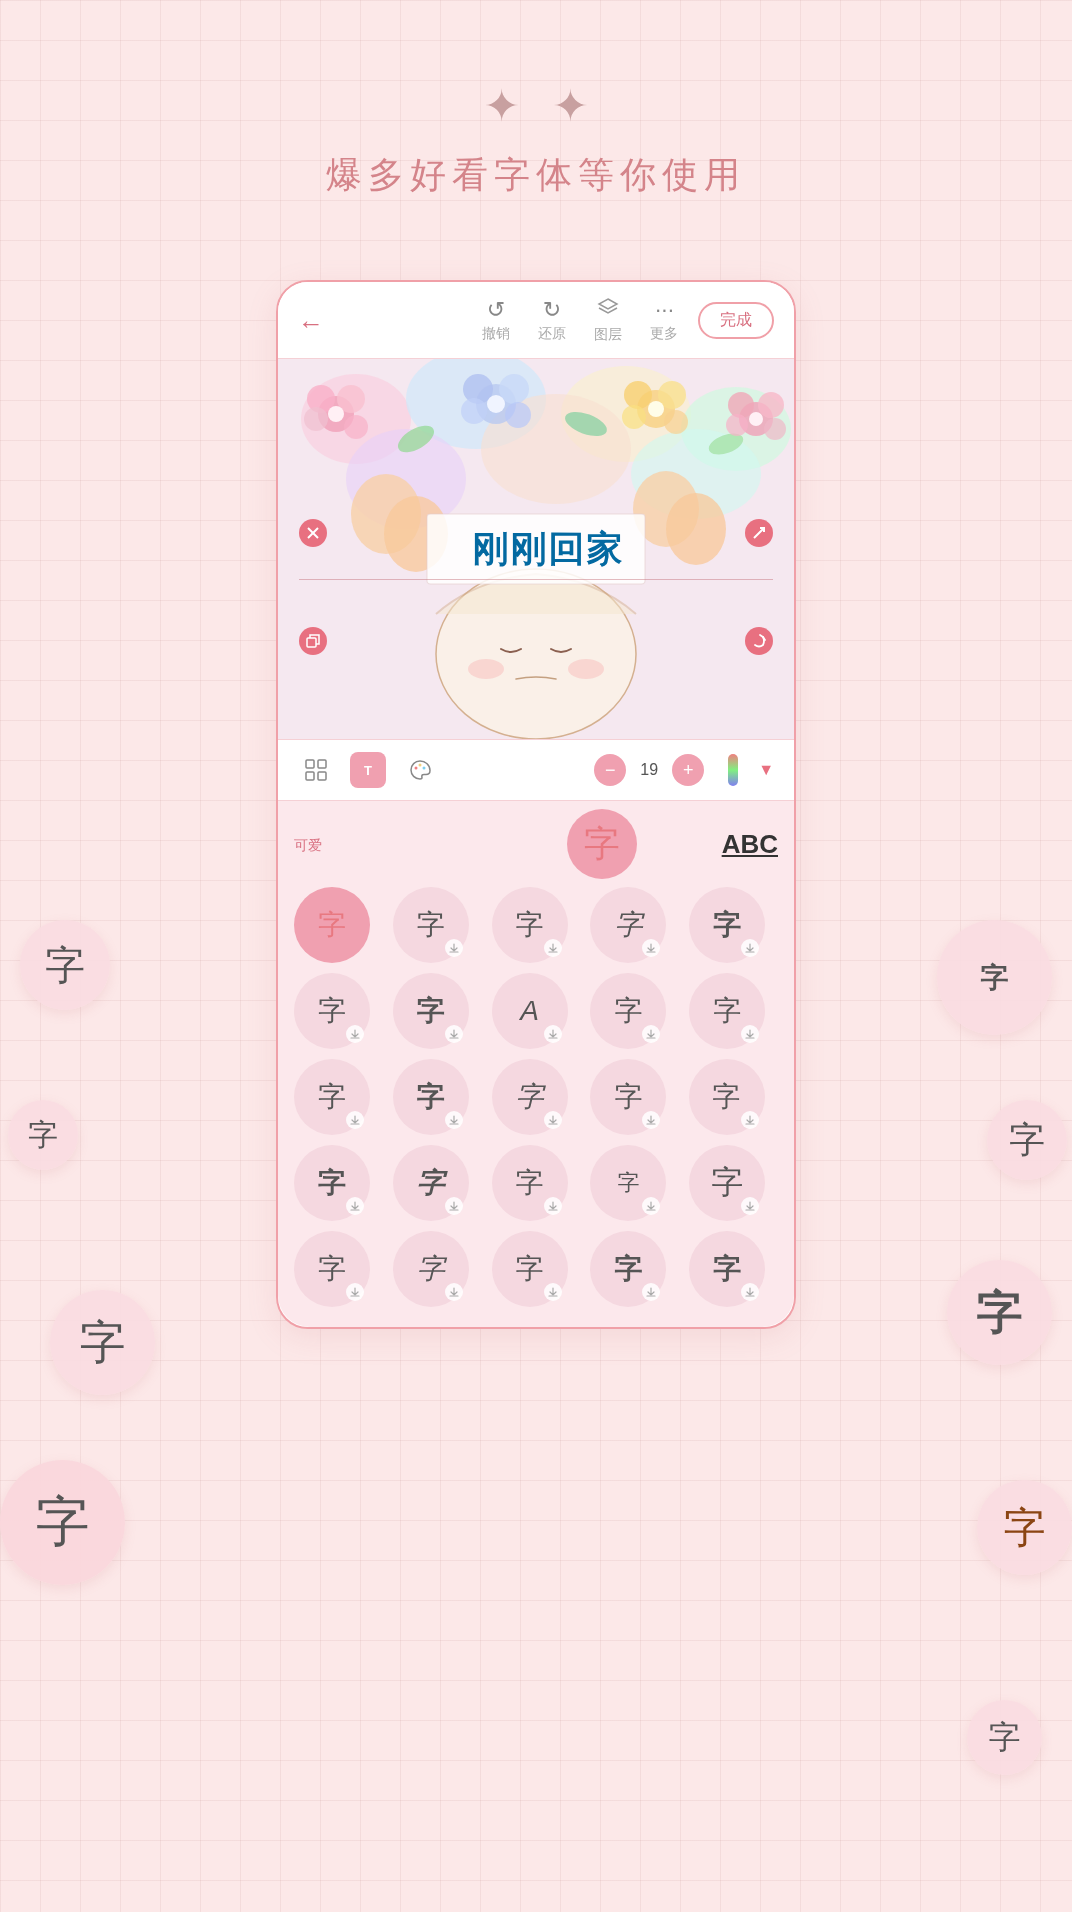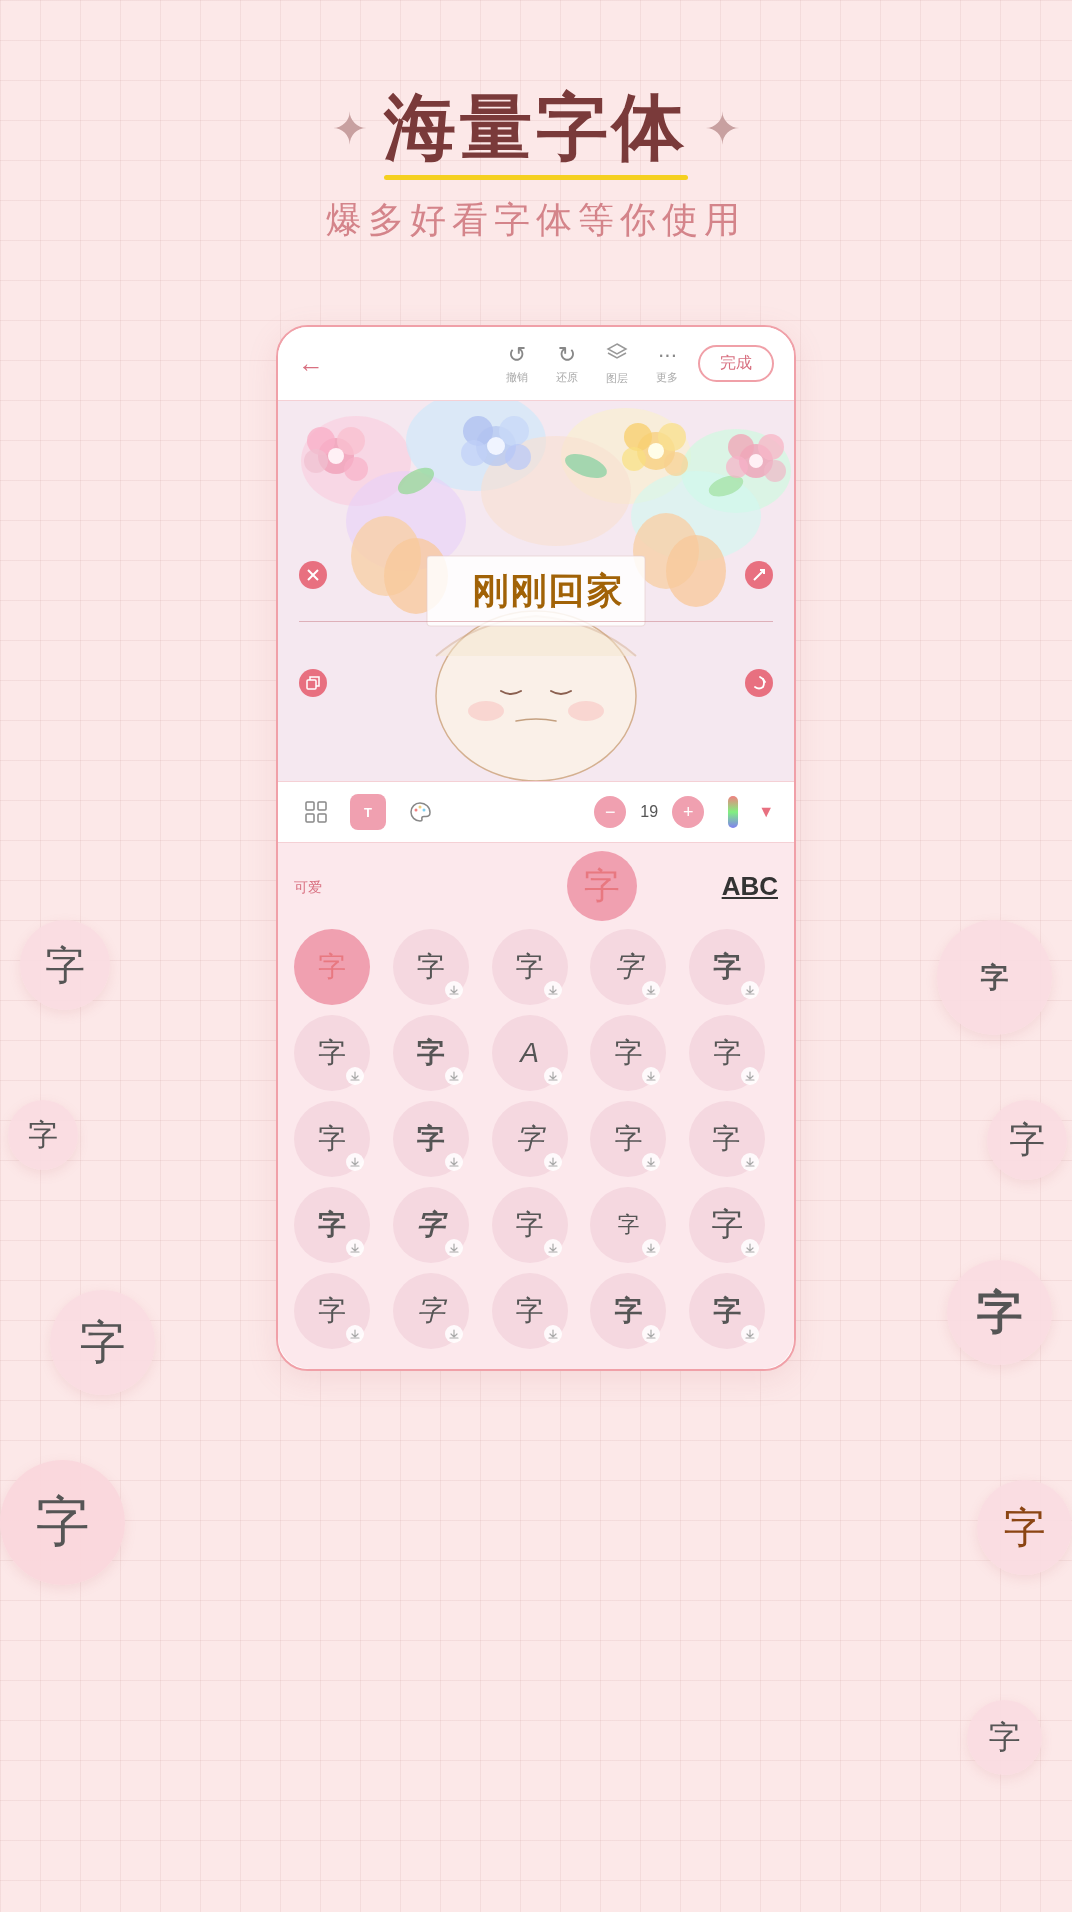--- a/index.html
+++ b/index.html
@@ -94,21 +94,21 @@
       display: flex;
       flex-direction: column;
       align-items: center;
       gap: 2px;
     }
     .toolbar-action-icon {
       font-size: 22px;
       color: #888;
     }
     .toolbar-action-label {
-      font-size: 11px;
+      font-size: 14px;
       color: #aaa;
       text-align: right;
     }
     .toolbar-done {
       background: white;
       border: 2px solid #f0a0a8;
       color: #d87080;
       padding: 6px 20px;
       border-radius: 20px;
       font-size: 16px;
@@ -144,21 +144,21 @@
       transform: translate(-50%, -50%);
       background: rgba(255,255,255,0.85);
       border: 1px solid rgba(200,150,150,0.3);
       padding: 10px 20px;
       border-radius: 4px;
       z-index: 10;
     }
     .text-overlay-content {
       font-size: 36px;
       font-weight: 900;
-      color: #a16207;
+      color: #0369a1;
       letter-spacing: 2px;
       white-space: nowrap;
       margin-left: 25px;
     }
 
     
     .selection-handle {
       position: absolute;
       width: 28px;
       height: 28px;
@@ -340,21 +340,20 @@
   <span style="font-family:'STKaiti',serif; color:#8B4513;">字</span>
 </div>
 <div class="float-char" style="position:absolute; top:1700px; right:30px; width:75px; height:75px; font-size:32px; z-index:5;">
   <span>字</span>
 </div>
 
 <div class="header-section">
   <div class="title-row">
     <span class="sparkle">✦</span>
     <div style="position:relative; display:inline-block;">
-      <span class="title-text">海量字体</span>
       <div class="title-underline"></div>
     </div>
     <span class="sparkle">✦</span>
   </div>
   <div class="subtitle-text">爆多好看字体等你使用</div>
 </div>
 
 <div class="phone-container">
   <div class="phone-mockup">
 

